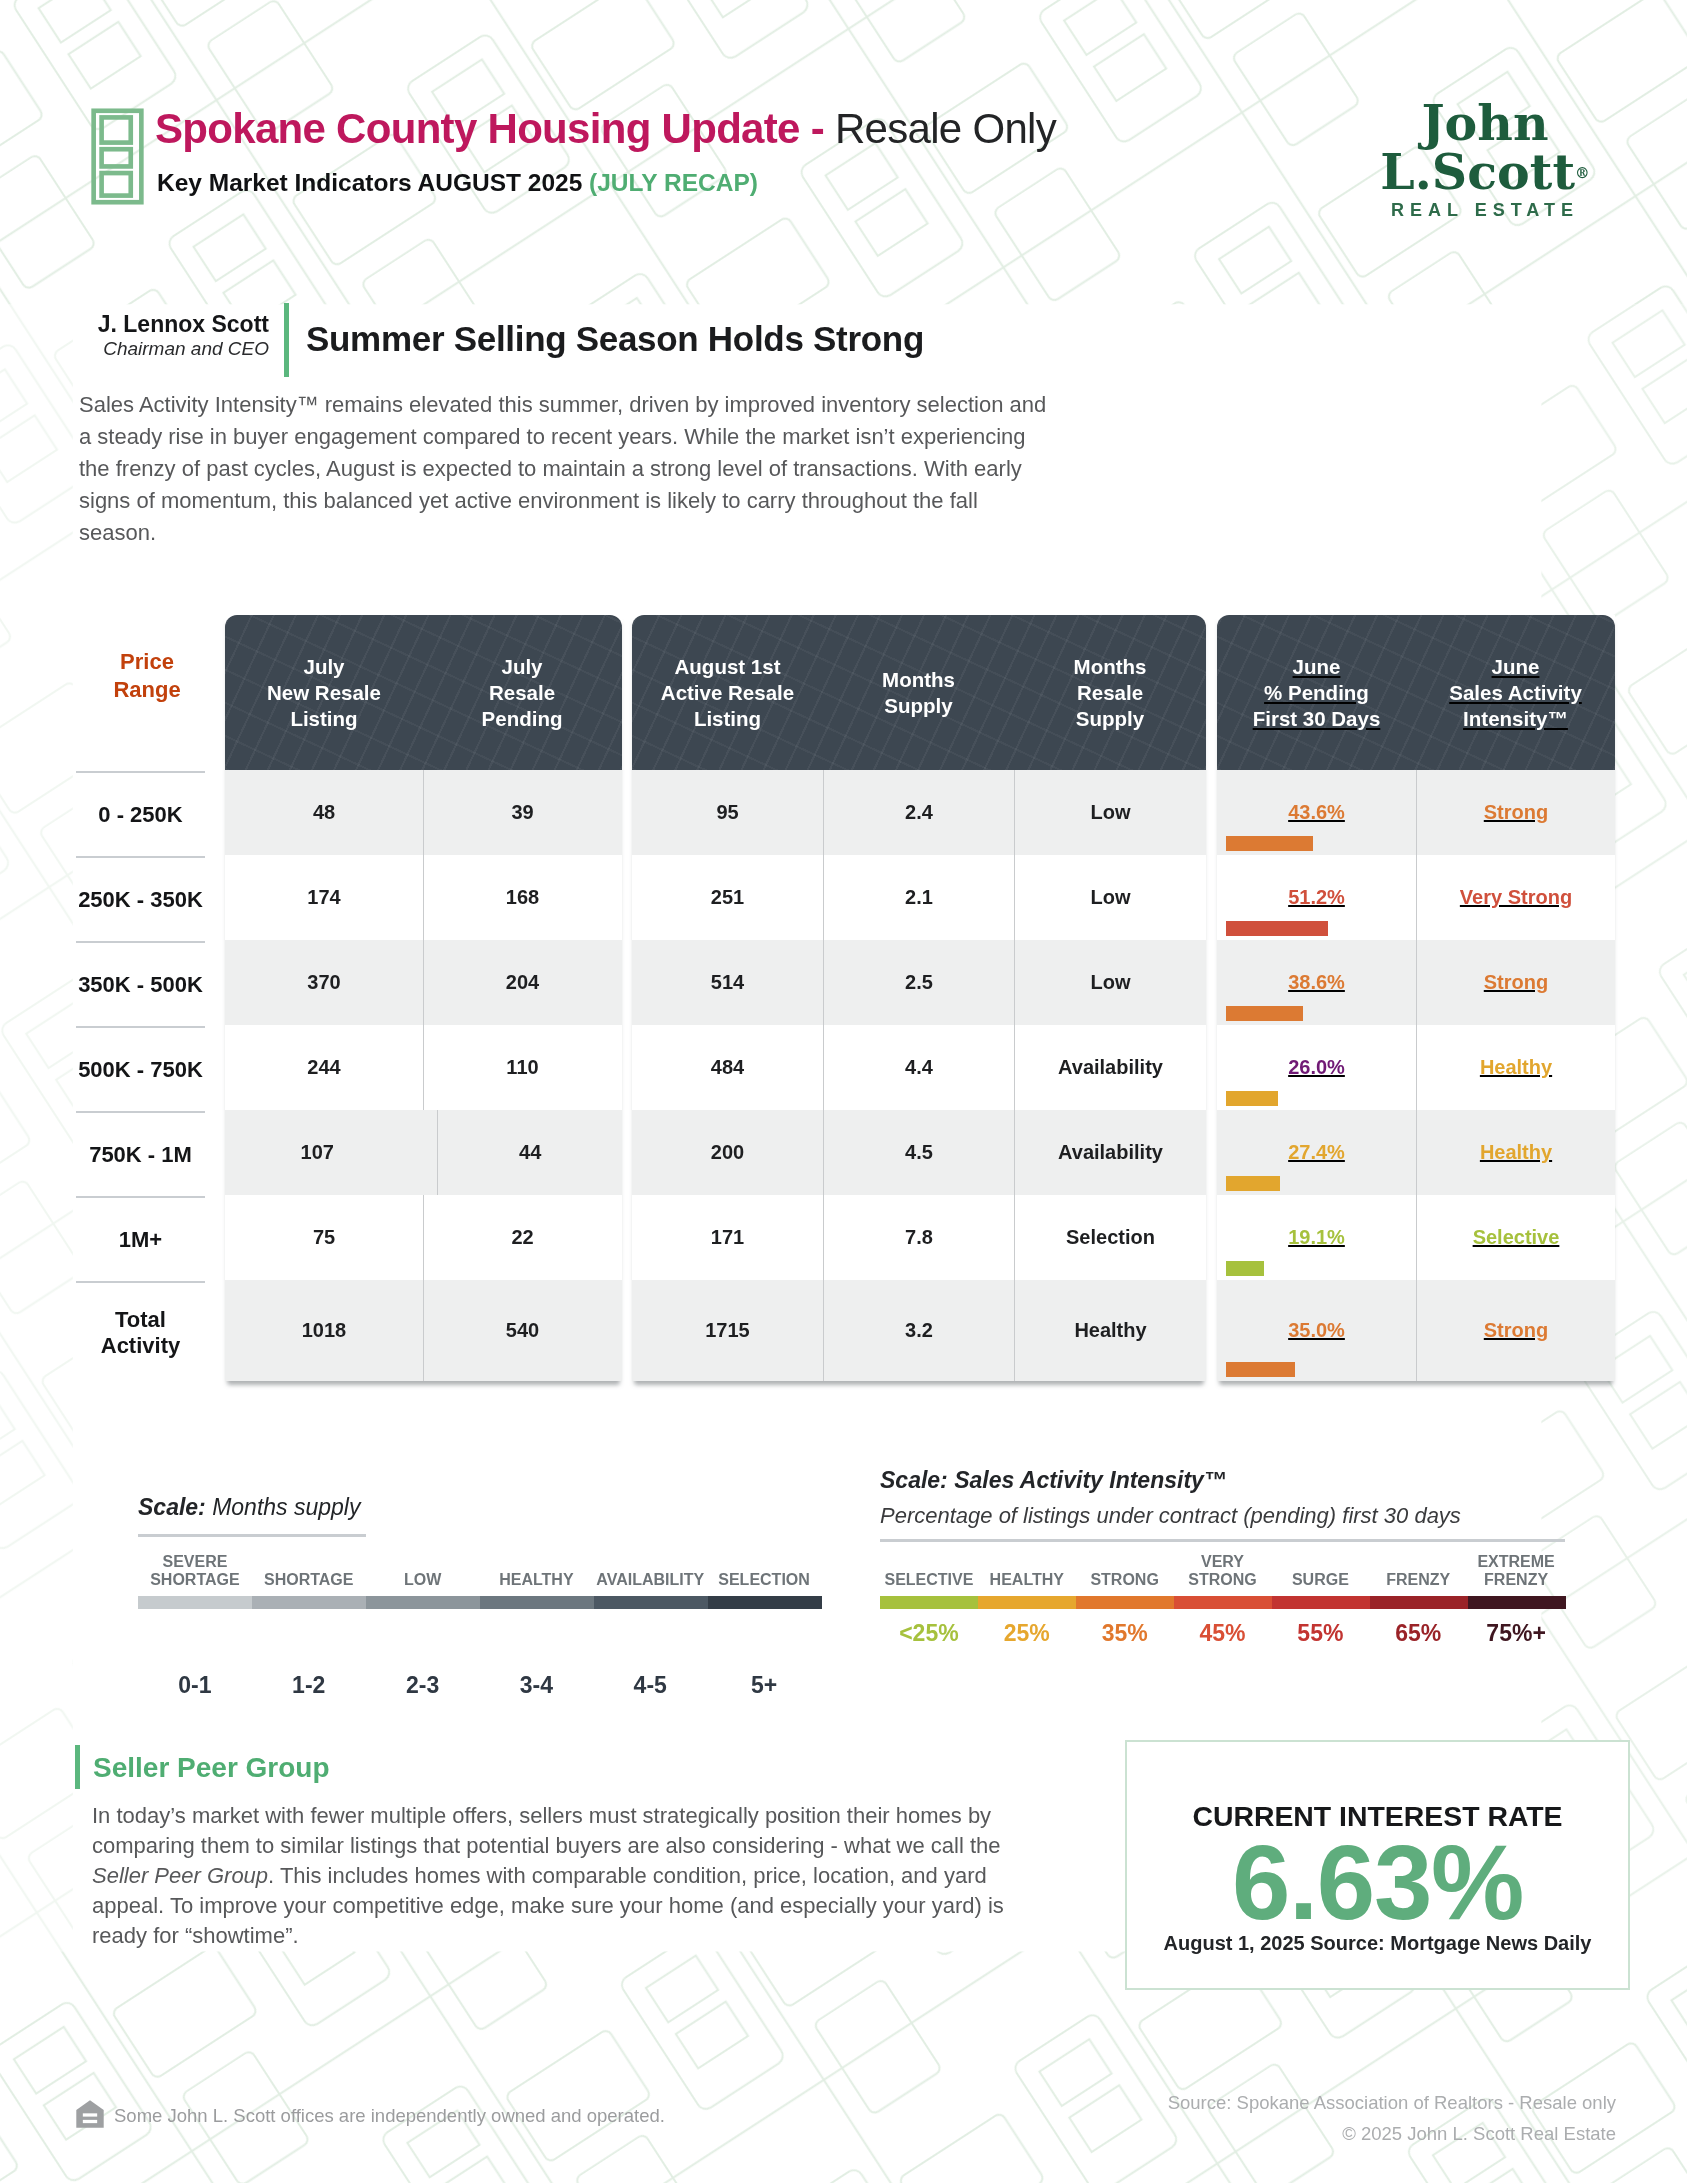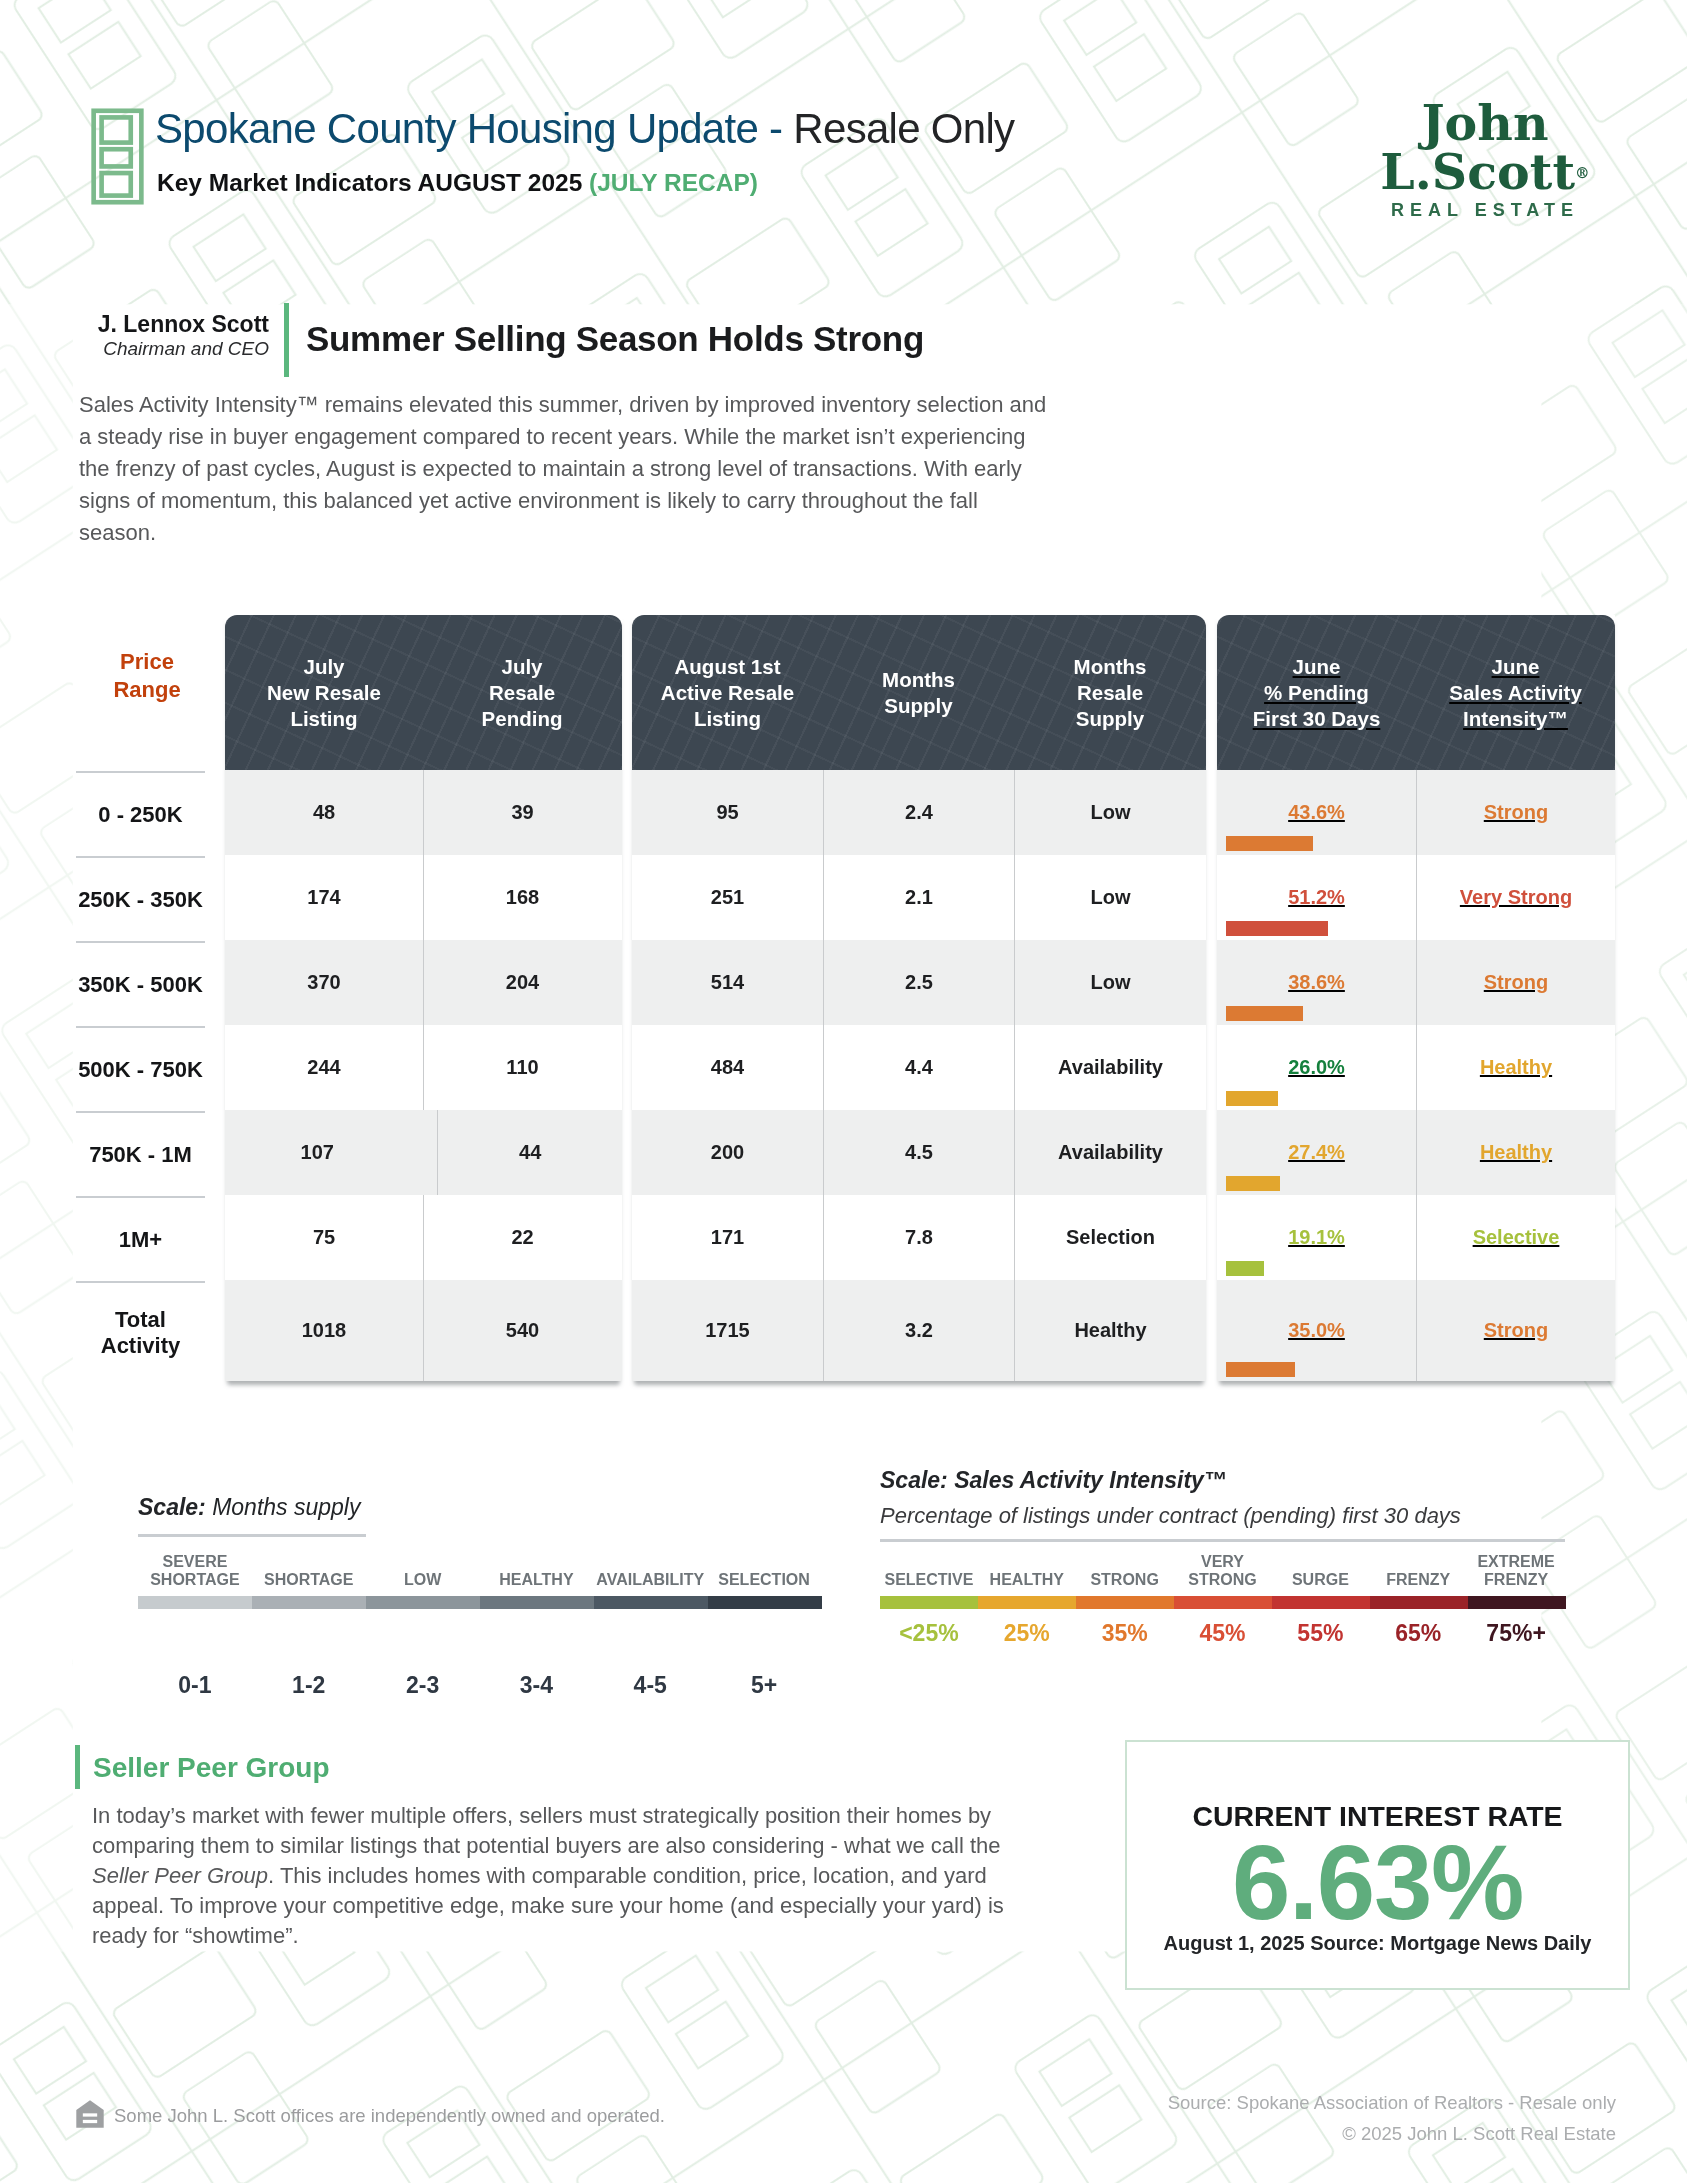--- a/index.html
+++ b/index.html
@@ -5,21 +5,21 @@
 <style>
   html,body{margin:0;padding:0;}
   body{width:1687px;height:2183px;position:relative;background:#ffffff;
        font-family:"Liberation Sans",sans-serif;overflow:hidden;}
   .bg{position:absolute;top:0;left:0;z-index:0;}
   .page{position:absolute;inset:0;z-index:1;}
   .abs{position:absolute;}
   .pre{white-space:pre-line;}
 
   
-  .title-bold{font-size:42px;font-weight:normal;color:#0c4a6e;letter-spacing:-0.7px;}
+  .title-bold{font-size:42px;font-weight:bold;color:#be185d;letter-spacing:-0.7px;}
   .title-light{font-size:42px;font-weight:400;color:#232426;letter-spacing:-0.7px;}
   .subtitle{font-size:24.5px;font-weight:bold;color:#101113;}
   .subtitle .recap{color:#4FAD72;}
   .logo-script{font-family:"DejaVu Serif",serif;font-weight:bold;font-size:49px;color:#1E5C3D;line-height:49px;}
   .logo-sub{font-size:18px;font-weight:bold;color:#2E6B4A;letter-spacing:6px;text-align:center;margin-top:2.6px;}
 
   
   .author-name{font-size:23px;font-weight:bold;color:#151618;line-height:28px;}
   .author-role{font-size:19px;font-style:italic;color:#2A2B2D;line-height:22.5px;}
   .vbar{background:#5BB77E;width:4.6px;}
@@ -254,21 +254,21 @@
         <div class="cell pcell" style="width:199px;">
           <span style="color: rgb(220, 122, 51);">38.6%</span>
           <div class="bar" style="width: 77px; background: rgb(220, 122, 51);"></div>
         </div>
         <div class="cell div" style="width:199px;">
           <span style="color: rgb(220, 122, 51);">Strong</span>
         </div>
       </div>
     <div class="trow">
         <div class="cell pcell" style="width:199px;">
-          <span style="color: #15803d;">26.0%</span>
+          <span style="color: #701a75;">26.0%</span>
           <div class="bar" style="width: 52px; background: rgb(226, 166, 46);"></div>
         </div>
         <div class="cell div" style="width:199px;">
           <span style="color: rgb(226, 166, 46);">Healthy</span>
         </div>
       </div>
     <div class="trow g">
         <div class="cell pcell" style="width:199px;">
           <span style="color: rgb(226, 166, 46);">27.4%</span>
           <div class="bar" style="width: 54px; background: rgb(226, 166, 46);"></div>

